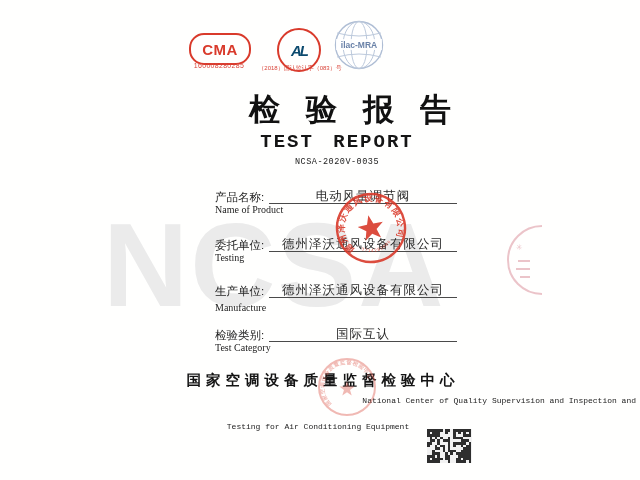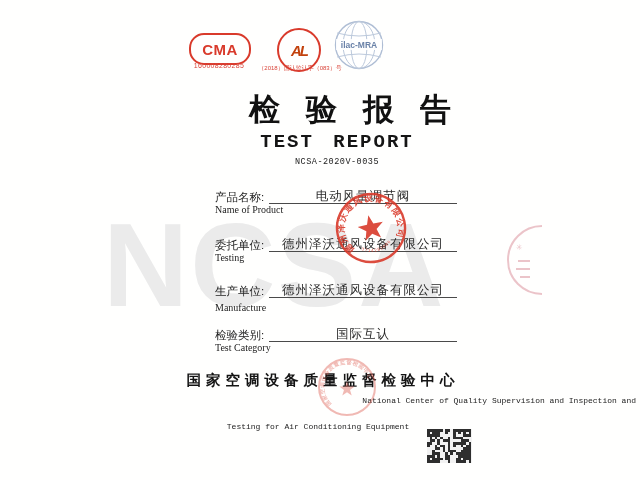--- a/index.html
+++ b/index.html
@@ -9,21 +9,21 @@
   
   #watermark{left:103px;top:206px;font-size:118px;font-weight:700;color:#ebebeb;
              letter-spacing:2px;line-height:1;user-select:none;}
   
   .cma-box{left:189px;top:33px;width:58px;height:28px;border:2.5px solid #d93a2b;
            border-radius:15px;display:flex;align-items:center;justify-content:center;}
   .cma-text{color:#d93a2b;font-size:15px;font-weight:700;letter-spacing:0.5px;}
   .cma-num{left:186px;top:62px;width:66px;text-align:center;font-size:7px;color:#d9453a;letter-spacing:0.3px;}
   .cal-circle{left:277px;top:28px;width:40px;height:40px;border:2.5px solid #d93a2b;border-radius:50%;
               display:flex;align-items:center;justify-content:center;}
-  .cal-text{color:#c2410c;font-size:15px;font-weight:700;font-style:italic;letter-spacing:-2px;}
+  .cal-text{color:#0c4a6e;font-size:15px;font-weight:700;font-style:italic;letter-spacing:-2px;}
   .cal-caption{left:252px;top:64px;width:96px;text-align:center;font-size:6px;color:#d9453a;}
   .ilac{left:334px;top:20px;}
   .cnas{left:391px;top:28px;}
   .accred{left:449px;top:21px;font-size:7.5px;font-weight:700;color:#4e5a6e;line-height:9.5px;}
   
   .center-337{left:17px;width:640px;text-align:center;}
   .center-318{left:0;width:636px;text-align:center;}
   #title-cn{top:89px;font-size:31px;font-weight:700;letter-spacing:26px;padding-left:26px;color:#111;}
   #title-en{top:131px;font-family:"Liberation Mono",monospace;font-size:19px;font-weight:600;
             letter-spacing:2px;word-spacing:6px;color:#151515;}

